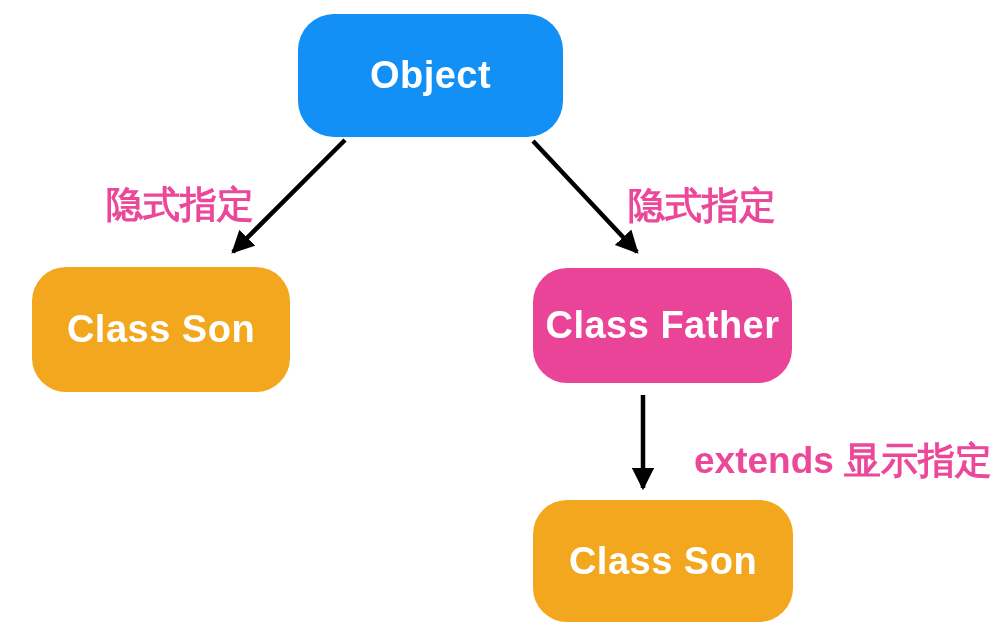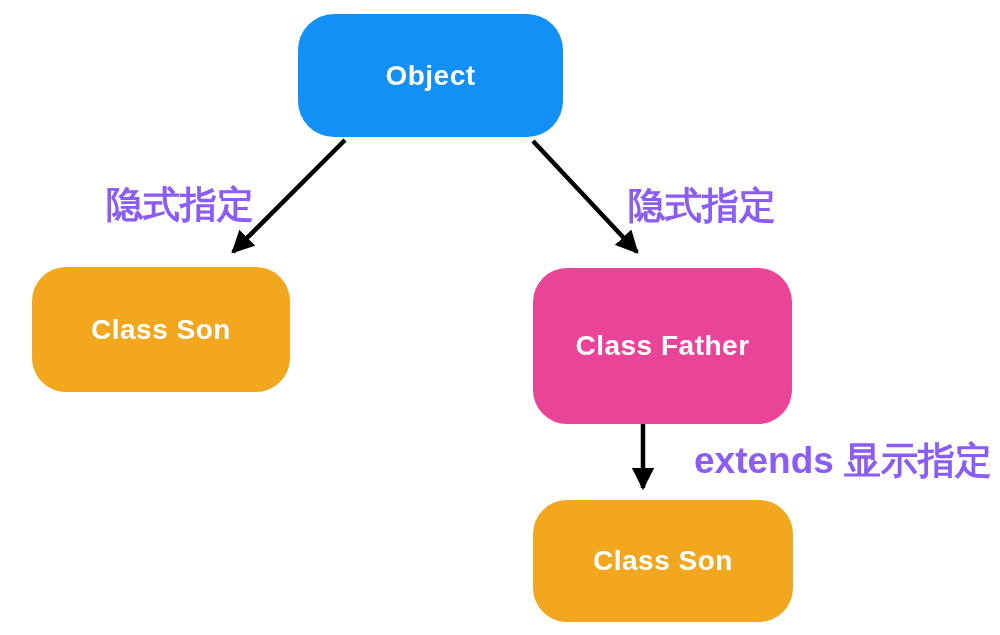--- a/index.html
+++ b/index.html
@@ -22,31 +22,31 @@
     height: 635px;
     pointer-events: none;
   }
   .node {
     position: absolute;
     display: flex;
     align-items: center;
     justify-content: center;
     color: #ffffff;
     font-weight: bold;
-    font-size: 28px;
+    font-size: 38px;
     letter-spacing: 0.5px;
     border-radius: 36px;
   }
   .node-object      { left: 298px; top: 14px;  width: 265px; height: 123px; }
   .node-son-left    { left: 32px;  top: 267px; width: 258px; height: 125px; border-radius: 34px; }
-  .node-father      { left: 533px; top: 268px; width: 259px; height: 156px; border-radius: 34px; }
+  .node-father      { left: 533px; top: 268px; width: 259px; height: 115px; border-radius: 34px; }
   .node-son-bottom  { left: 533px; top: 500px; width: 260px; height: 122px; border-radius: 34px; }
   .edge-label {
     position: absolute;
-    color: #8b5cf6;
+    color: #ec4899;
     font-weight: bold;
     font-size: 37px;
     white-space: nowrap;
   }
   .edge-label-left    { left: 106px; top: 180px; }
   .edge-label-right   { left: 628px; top: 181px; }
   .edge-label-extends { left: 694px; top: 423px; margin-top: 13px; }
 </style>
 </head>
 <body>

